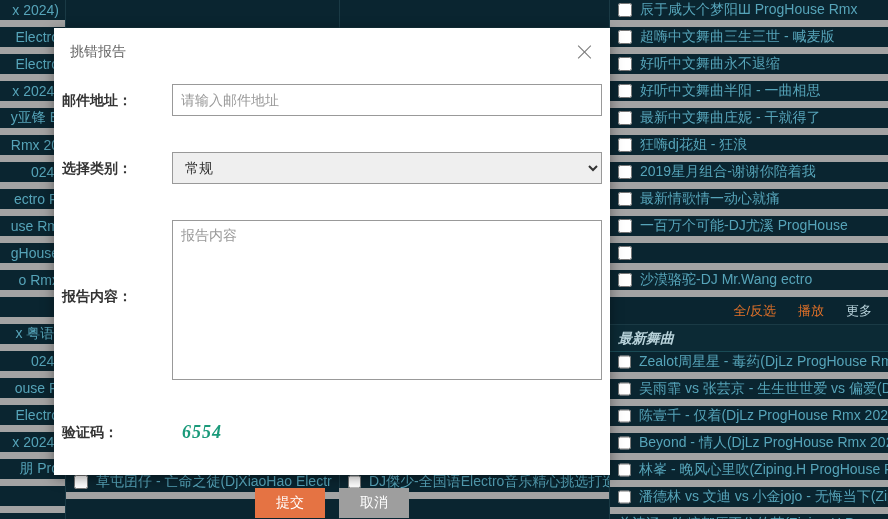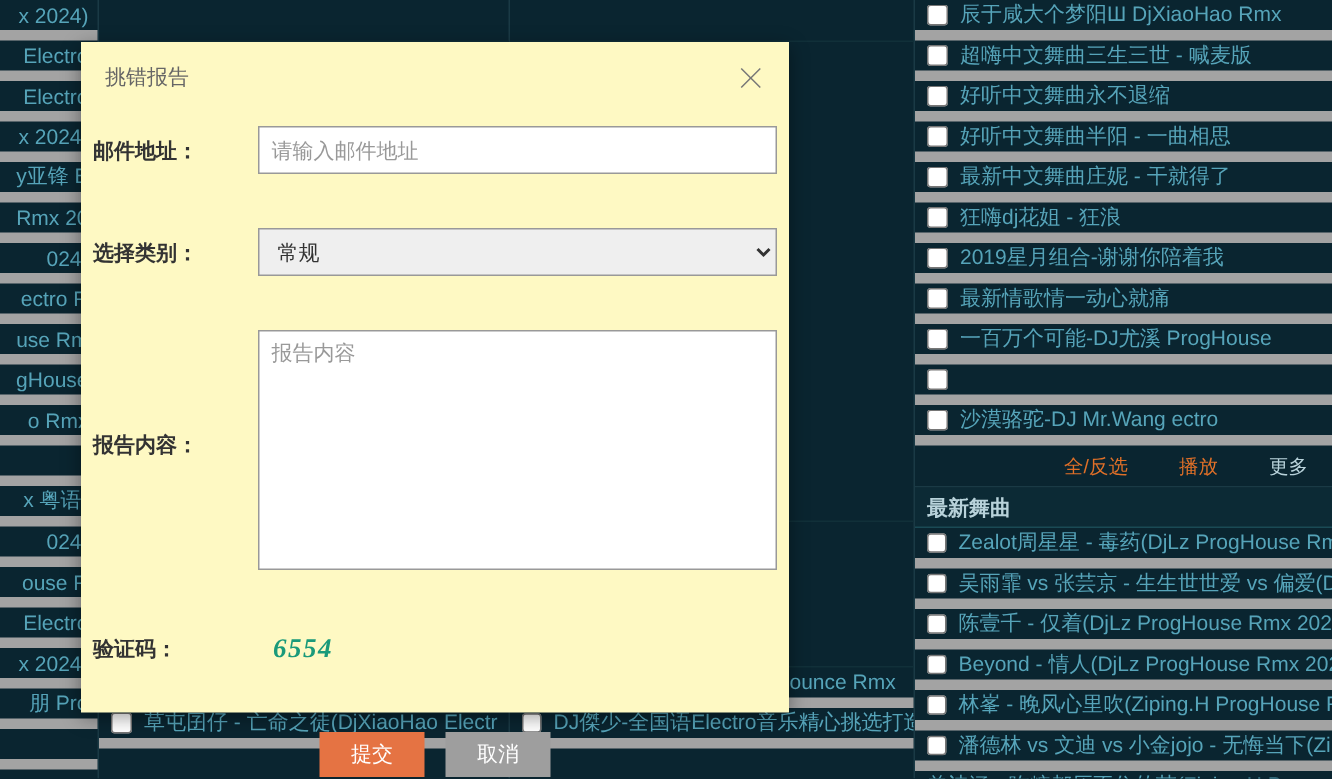--- a/index.html
+++ b/index.html
@@ -33,44 +33,45 @@
   }
   .col-left .song-row { justify-content: flex-end; padding-right: 6px; font-size: 14px; }
   .sec-title {
     color: #b8d2da;
     font-weight: bold;
     height: 27px;
     line-height: 27px;
     padding-left: 8px;
     border-bottom: 1px solid #1a4a55;
     background: #0c2a35;
+    font-style: italic;
   }
   .action-row {
     display: flex;
     justify-content: flex-end;
     align-items: center;
-    gap: 34px;
+    gap: 22px;
     height: 28px;
     padding-right: 16px;
     border-bottom: 1px solid #1a3a45;
     padding-left: 42px;
   }
   .action-link { color: #e07028; cursor: pointer; font-size: 13px; }
   .action-more { color: #b8d2da; cursor: pointer; font-size: 13px; }
   .spacer-row { height: 320px; border-bottom: 1px solid #113039; }
   .spacer-row-sm { height: 28px; border-bottom: 1px solid #113039; }
 
   
   .modal {
     position: absolute;
     left: 54px;
     top: 28px;
-    width: 472px;
+    width: 556px;
     height: 447px;
-    background: #fef9c3;
+    background: #ffffff;
     box-shadow: 0 3px 12px rgba(0,0,0,0.4);
     color: #333;
   }
   .modal-head {
     display: flex;
     justify-content: space-between;
     align-items: center;
     height: 48px;
     padding: 0 16px;
   }
@@ -194,21 +195,21 @@
     </div>
     <div class="song-row">
       <input type="checkbox" style="">
       <span>DJ傑少-全国语Electro音乐精心挑选打造</span>
     </div>
   </div>
   <div class="col-right">
     <div id="right-top">
         <div class="song-row">
           <input type="checkbox" style="">
-          <span>辰于咸大个梦阳Ш DjXiaoHao Rmx</span>
+          <span>辰于咸大个梦阳Ш ProgHouse Rmx</span>
         </div>
         <div class="song-row">
           <input type="checkbox" style="">
           <span>超嗨中文舞曲三生三世 - 喊麦版</span>
         </div>
         <div class="song-row">
           <input type="checkbox" style="">
           <span>好听中文舞曲永不退缩</span>
         </div>
         <div class="song-row">

